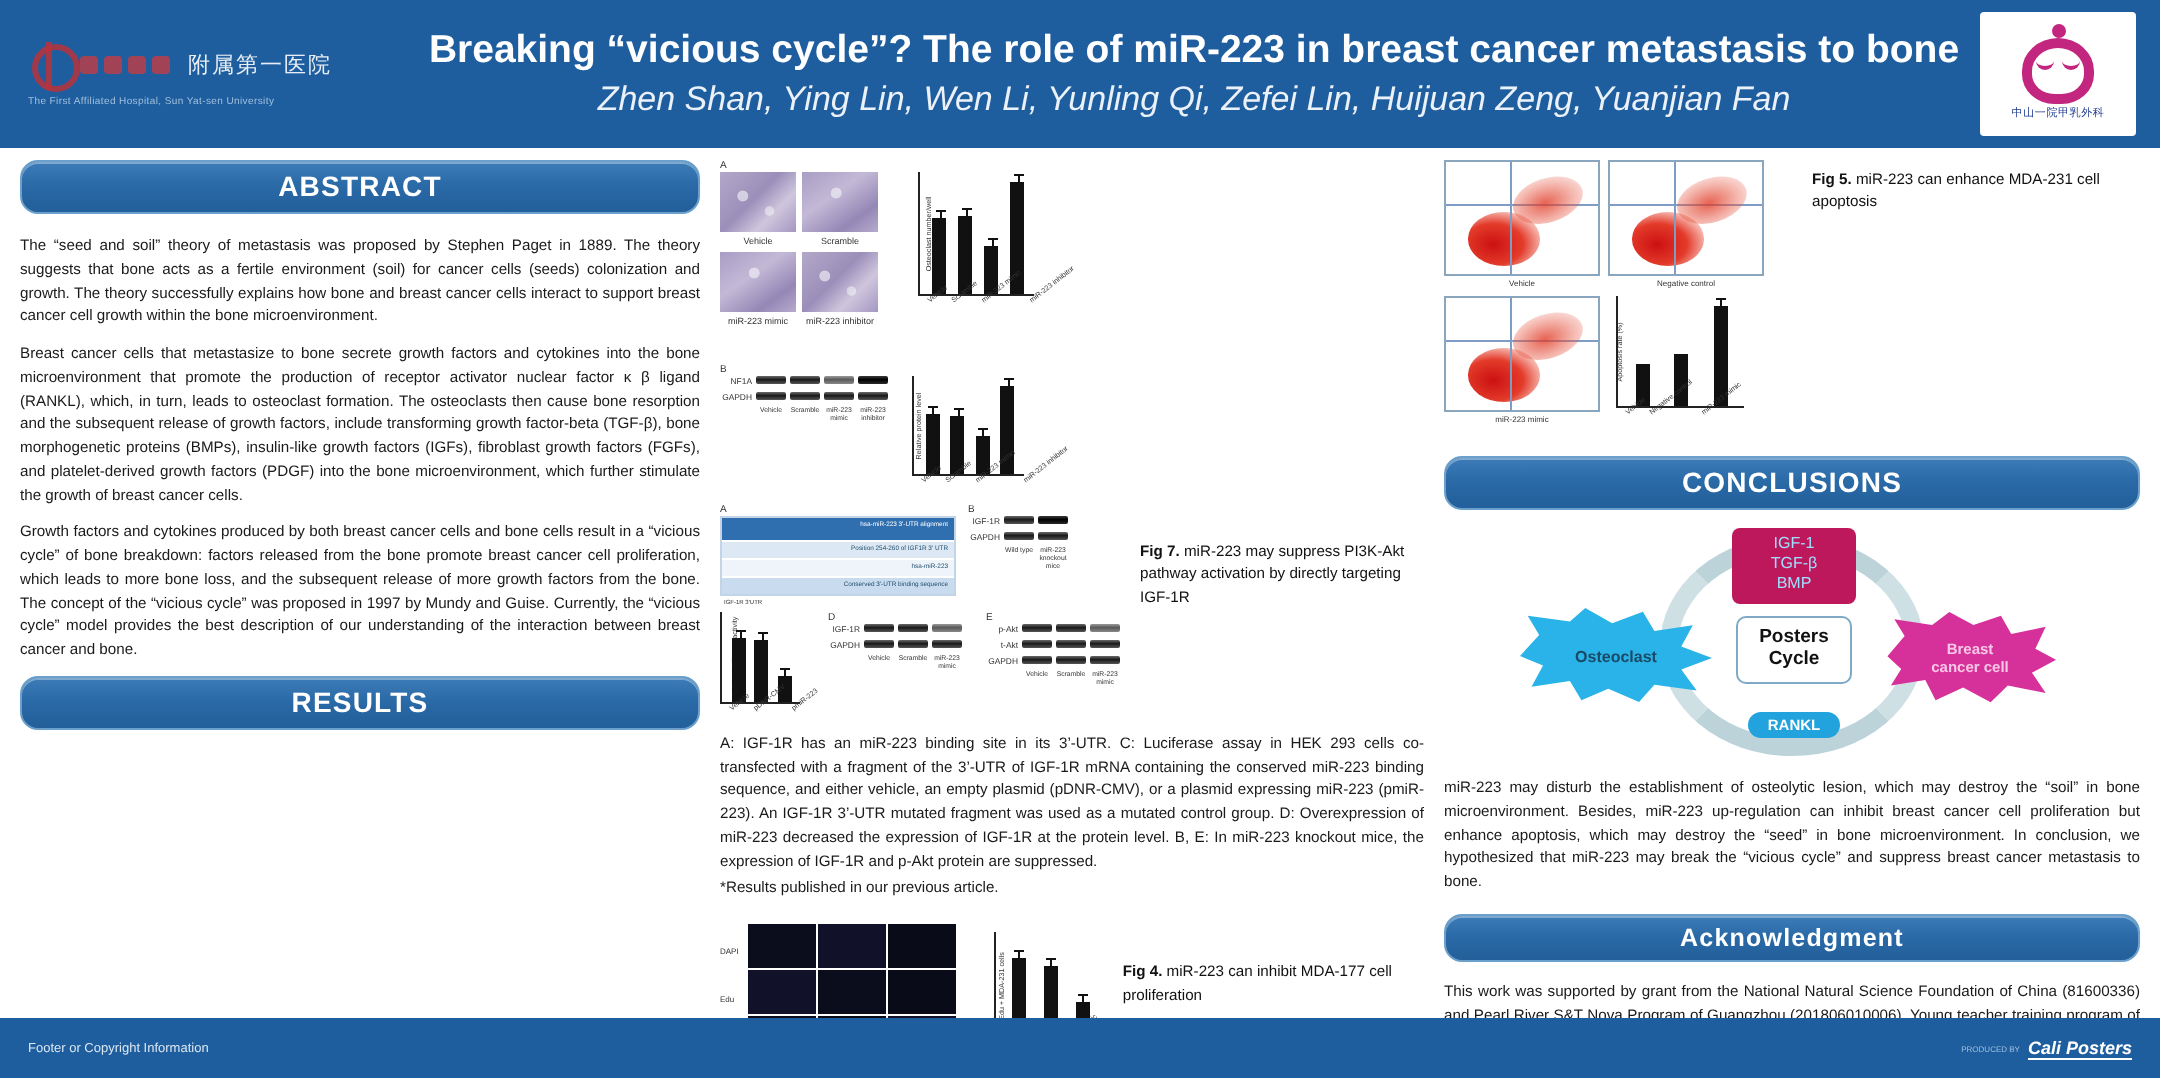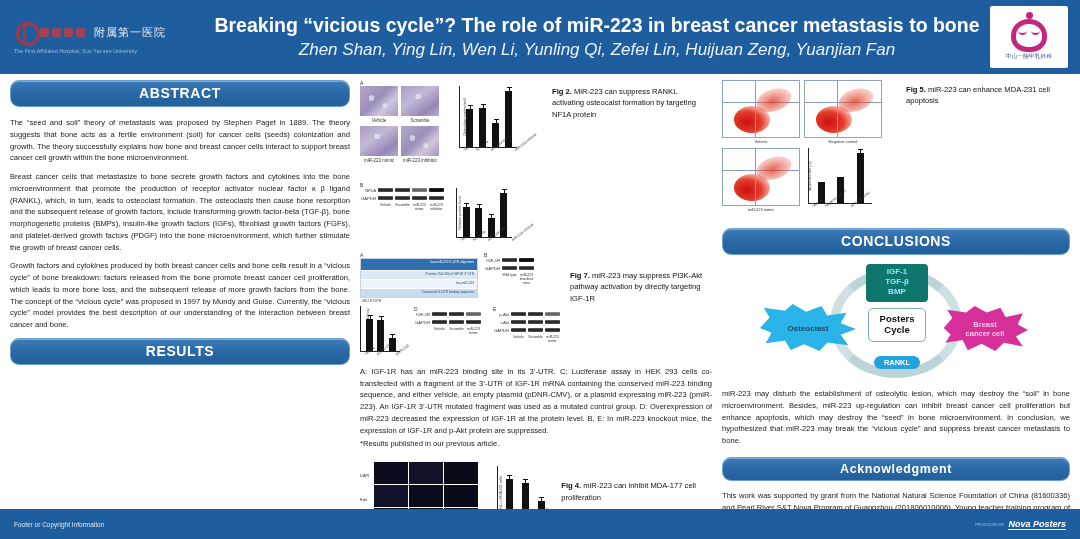--- a/index.html
+++ b/index.html
@@ -208,23 +208,23 @@
 
   
   .cycle { position:relative; width:300px; height:118px; margin:9px auto 0 auto; }
   .cyc-ring {
     position:absolute; left:84px; top:4px; width:132px; height:110px;
     border:9px solid #bcd3da; border-radius:50%;
     border-right-color:#cfe0e5; border-left-color:#cfe0e5;
   }
   .cyc-box {
     position:absolute; left:120px; top:0px; width:62px;
-    background:#0f766e; color:#a9e4ff; border-radius:4px;
+    background:#be185d; color:#a9e4ff; border-radius:4px;
     text-align:center; font-size:8px; line-height:1.28; padding:3px 0 4px 0;
-    font-weight:bold;
+    font-weight:normal;
   }
   .cyc-box .g1 { color:#9fe0ff; }
   .cyc-center {
     position:absolute; left:122px; top:44px; width:58px; height:34px;
     background:#fff; border:1.5px solid #7fa9c4; border-radius:5px;
     display:flex; align-items:center; justify-content:center;
     font-size:9.5px; font-weight:bold; color:#111; text-align:center; line-height:1.15;
   }
   .cyc-rankl {
     position:absolute; left:128px; top:92px; width:46px;
@@ -415,23 +415,20 @@
             <div class="mc-xlabs" style="top:51px;">
               <span class="mc-xlab">Vehicle</span>
               <span class="mc-xlab">Scramble</span>
               <span class="mc-xlab">miR-223 mimic</span>
               <span class="mc-xlab">miR-223 inhibitor</span>
             </div>
           </div>
         </div>
       </div>
 
-      <div class="fig-cap" style="width:150px; padding-top:6px;">
-        <b>Fig 2.</b><span> MiR-223 can suppress RANKL activating osteocalst formation by targeting NF1A protein</span>
-      </div>
     </div>
 
     <div style="display:flex; gap:10px; margin-top:14px;">
       <div style="width:200px;">
 
         <div style="display:flex; gap:6px;">
           <div style="flex:0 0 118px;">
             <div style="font-size:5px;color:#333;">A</div>
             <div class="seqbox">
               <div class="seq-r1">
@@ -708,17 +705,17 @@
 
     <div class="body-text" style="margin-top:9px;">
       <p>This work was supported by grant from the National Natural Science Foundation of China (81600336) and Pearl River S&amp;T Nova Program of Guangzhou (201806010006), Young teacher training program of Sun Yat-sen University (17ykpy26)</p>
     </div>
   </div>
 
   <div class="footer">
     <div class="footer-text">Footer or Copyright Information</div>
     <div class="footer-right">
       <span class="footer-made">PRODUCED BY</span>
-      <span class="footer-brand"><span class="u">Nova Posters</span></span>
+      <span class="footer-brand"><span class="u">Cali Posters</span></span>
     </div>
   </div>
 
 </div>
 
 </body></html>

